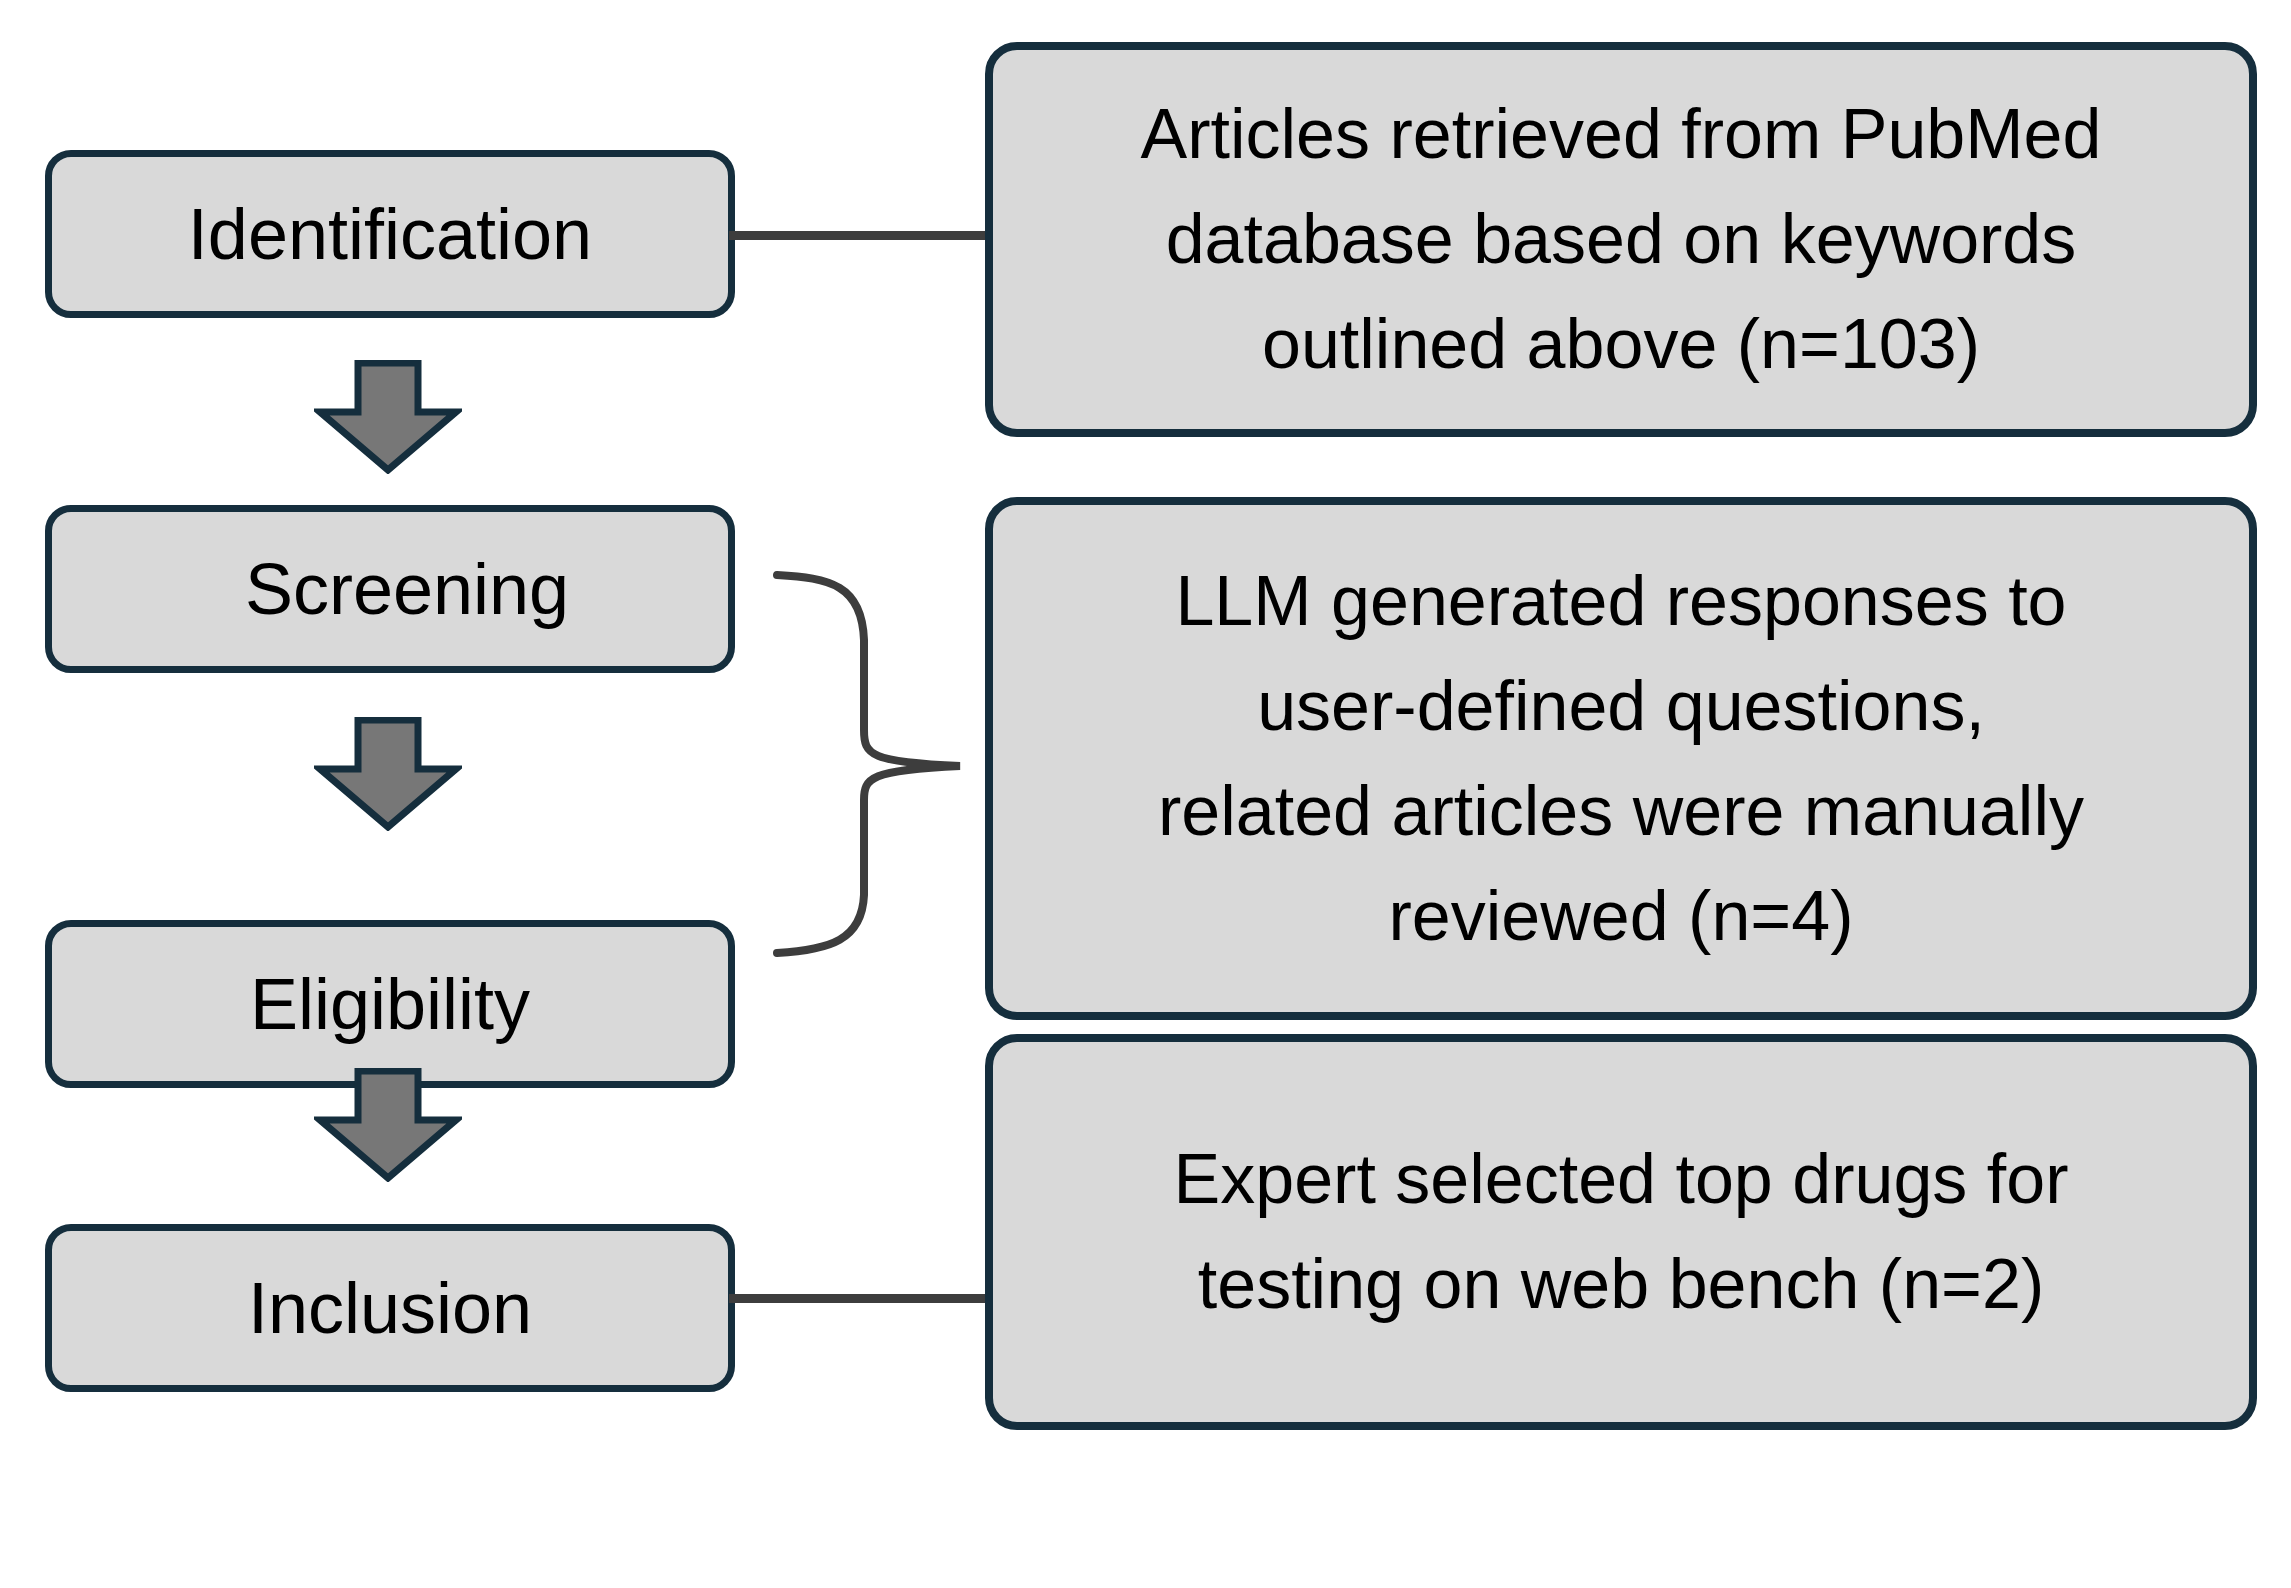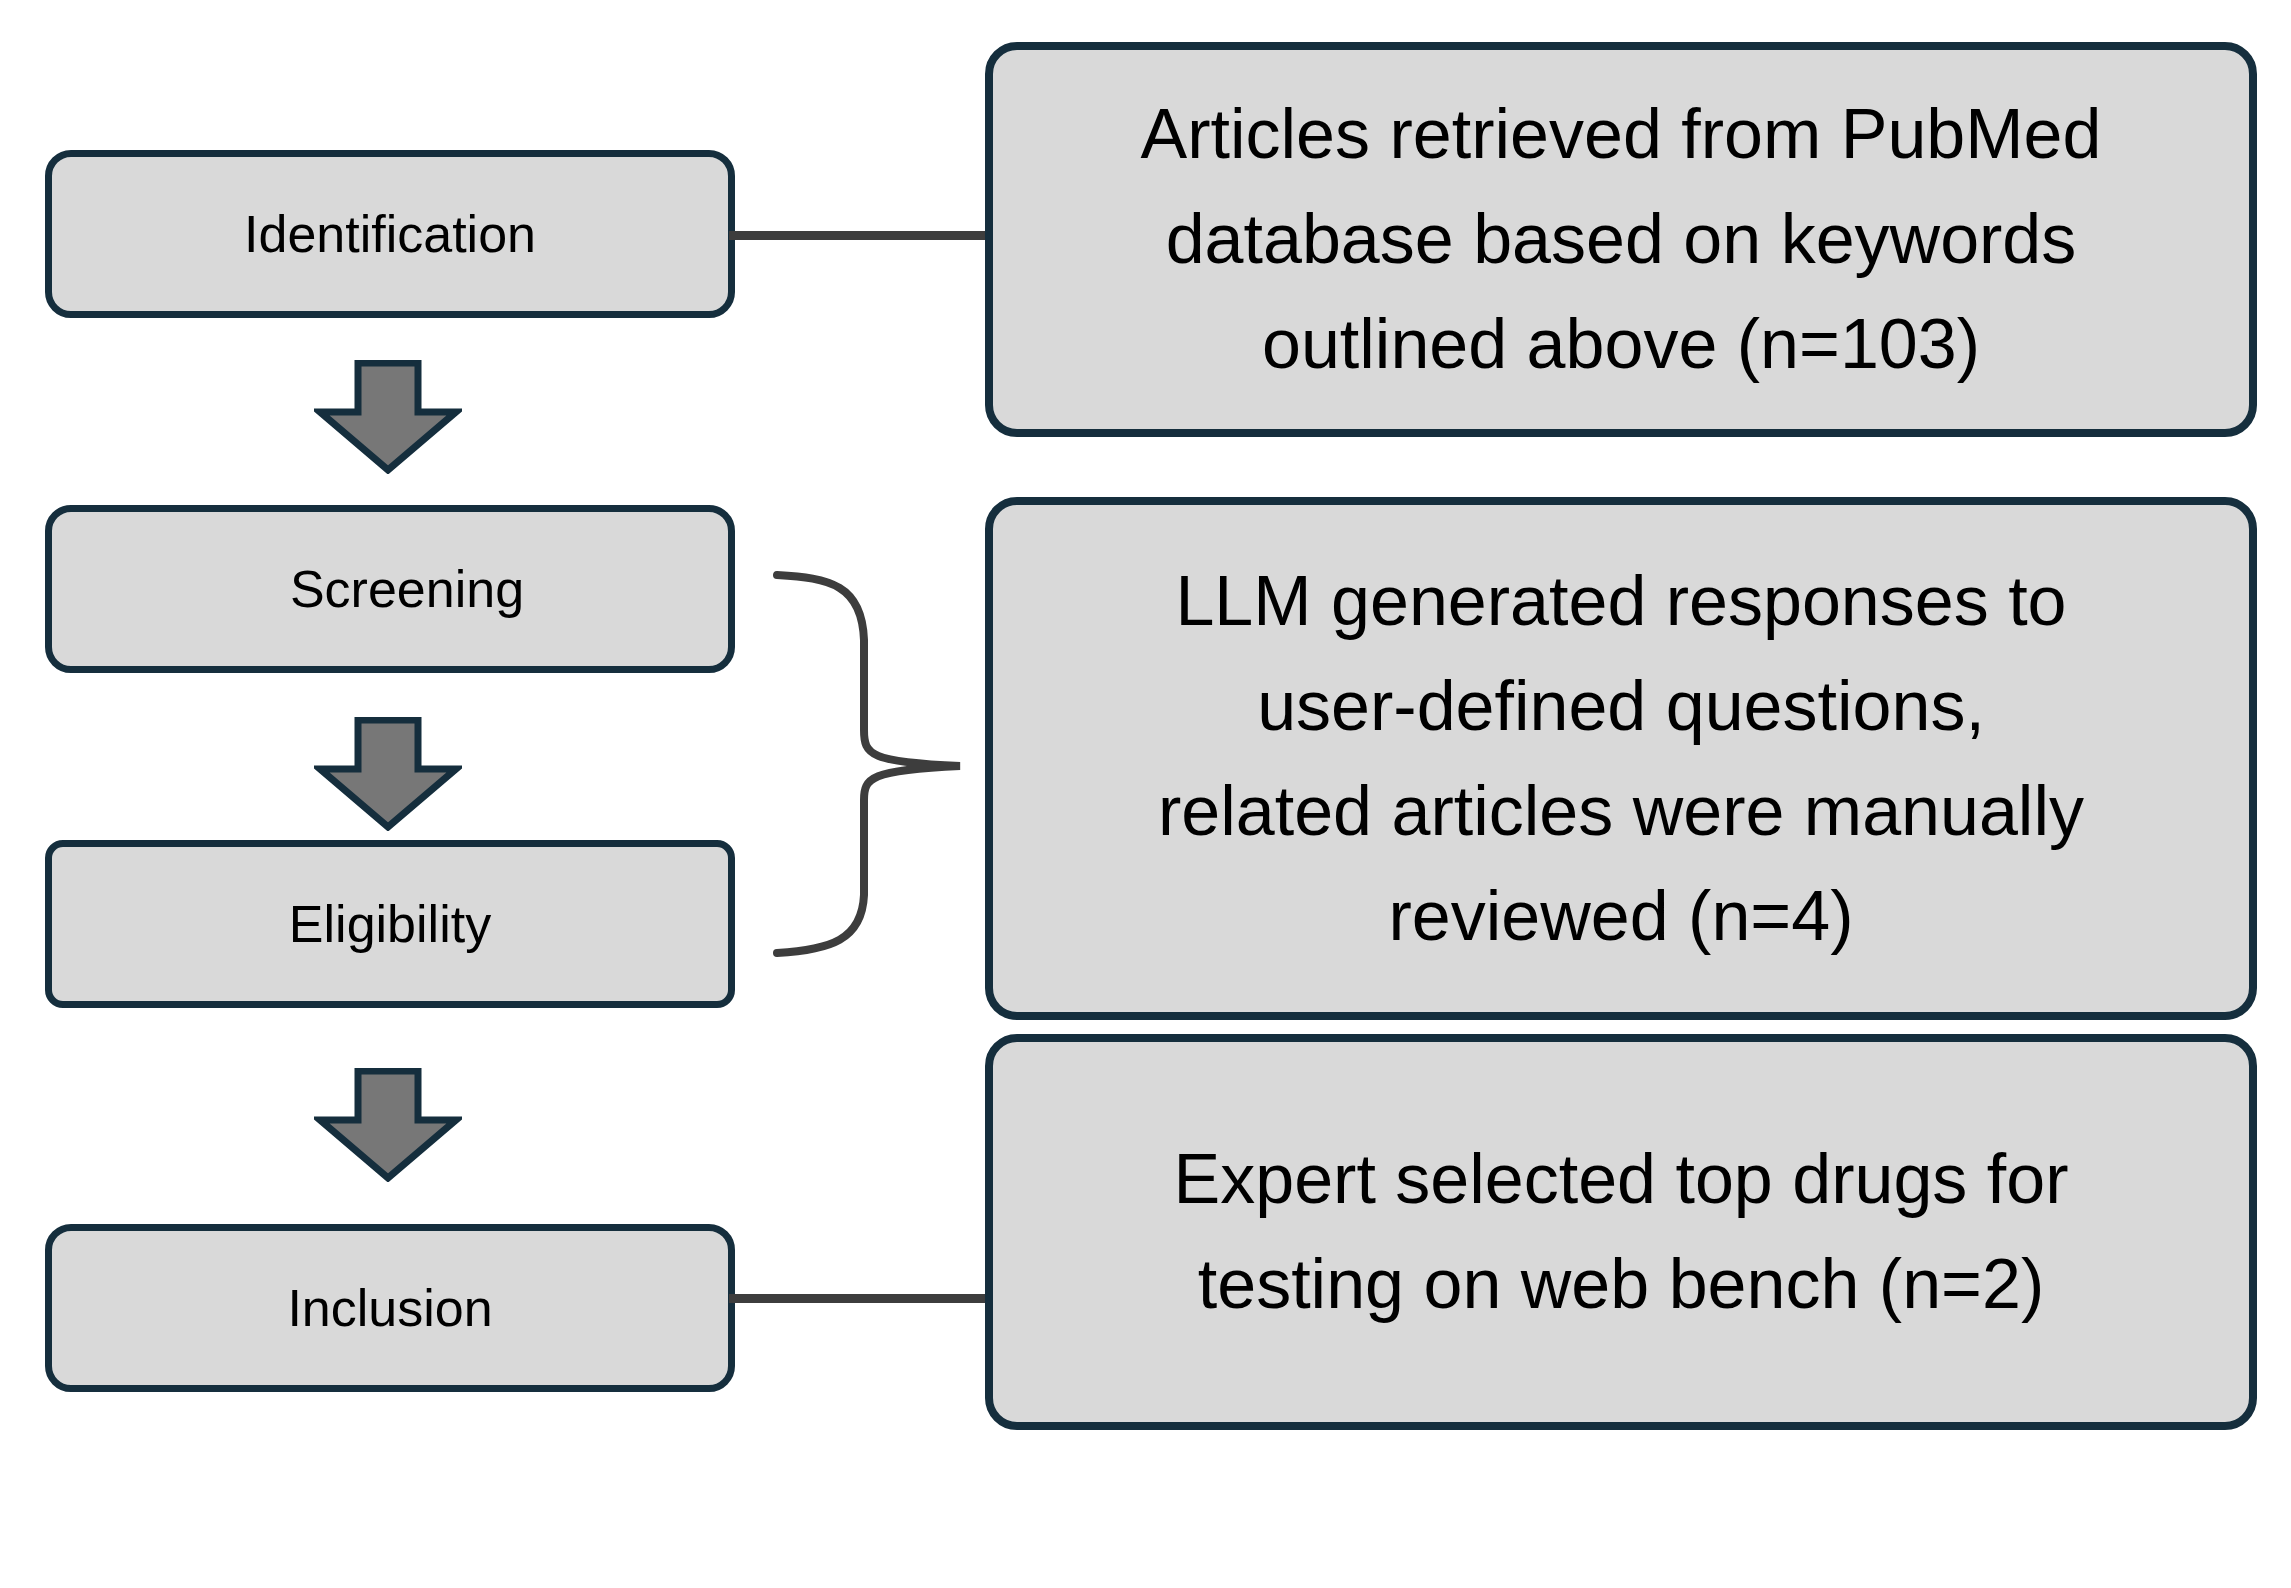--- a/index.html
+++ b/index.html
@@ -27,27 +27,27 @@
     left: 45px;
     width: 690px;
     height: 168px;
     background: var(--box-fill);
     border: 7px solid var(--box-border);
     border-radius: 26px;
     display: flex;
     align-items: center;
     justify-content: center;
     text-align: center;
-    font-size: 52px;
+    font-size: 72px;
     line-height: 1;
     color: var(--text);
   }
   .stage.s0 { top: 150px; }
   .stage.s1 { top: 505px; padding-left: 34px; }
-  .stage.s2 { top: 840px; border-radius: 18px; }
+  .stage.s2 { top: 920px; }
   .stage.s3 { top: 1224px; }
 
   .note {
     position: absolute;
     left: 985px;
     width: 1272px;
     background: var(--box-fill);
     border: 8px solid var(--box-border);
     border-radius: 32px;
     display: flex;

